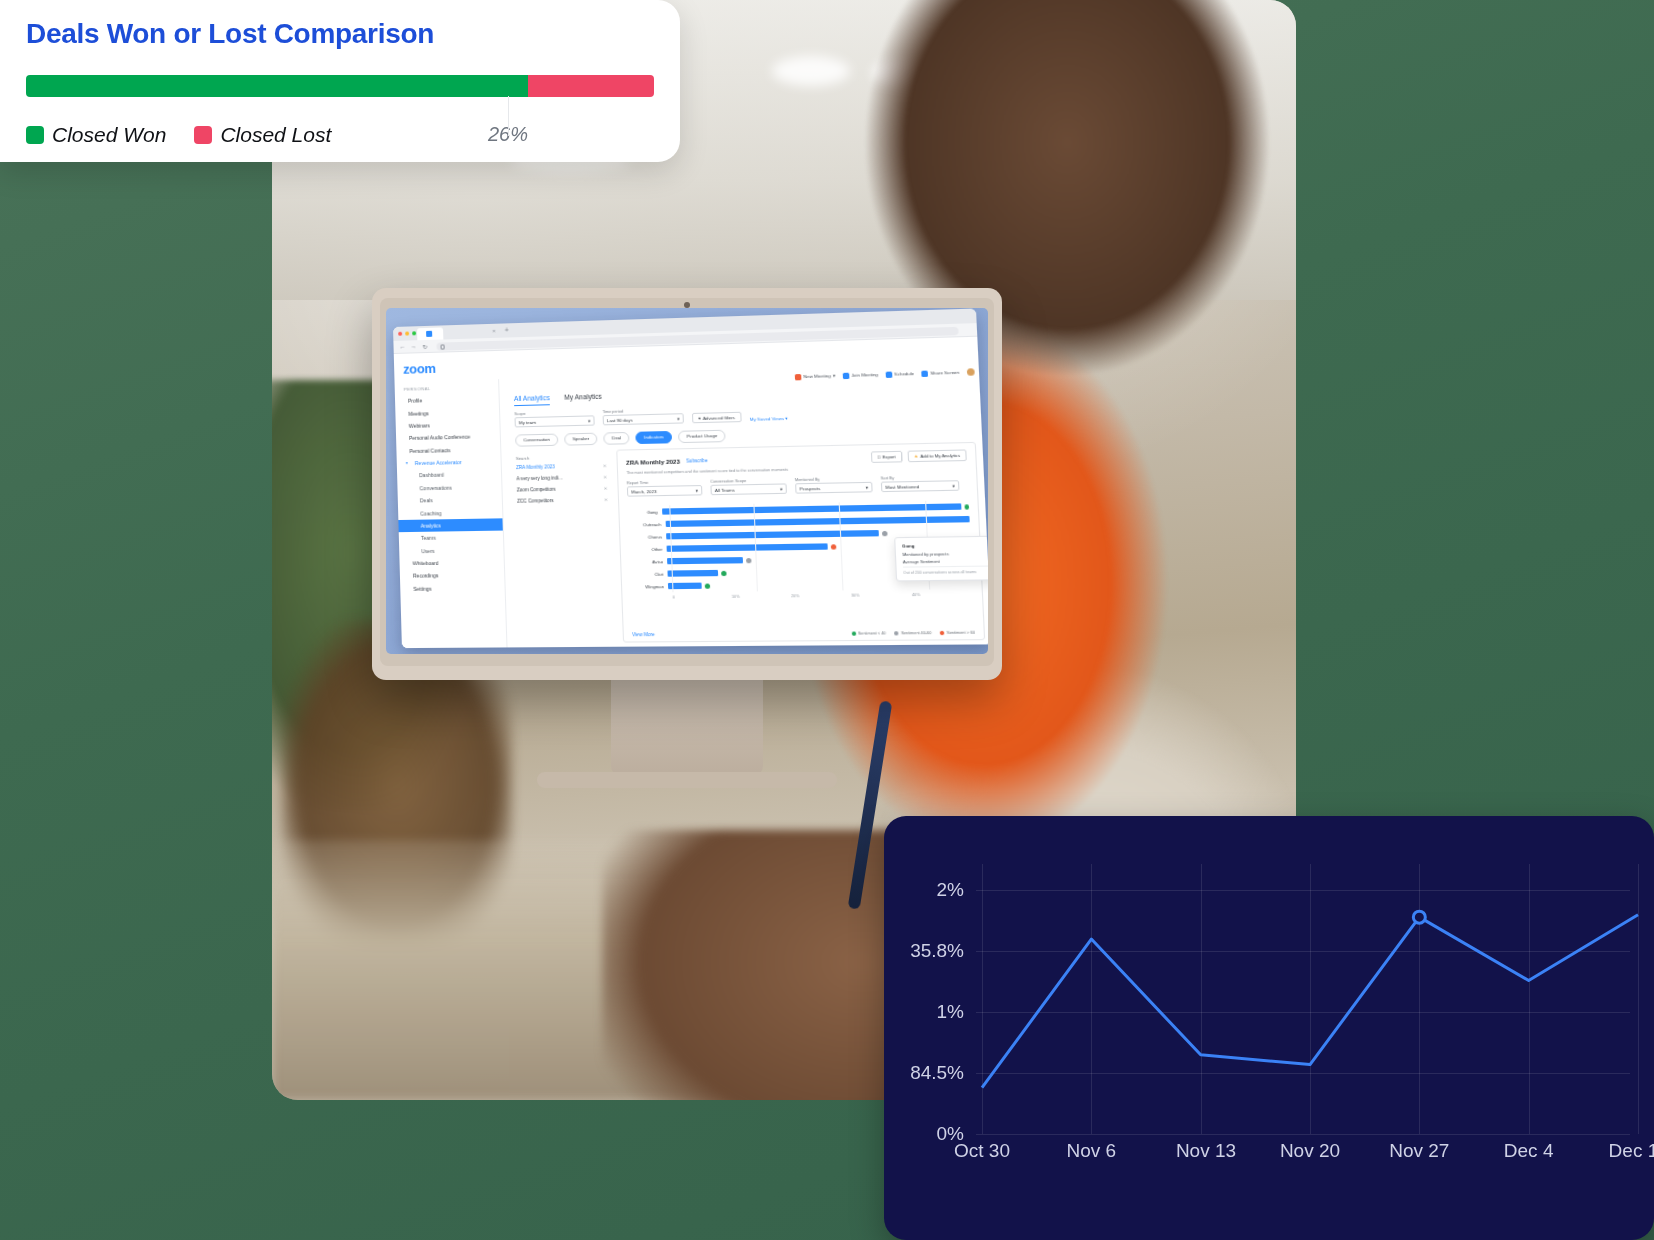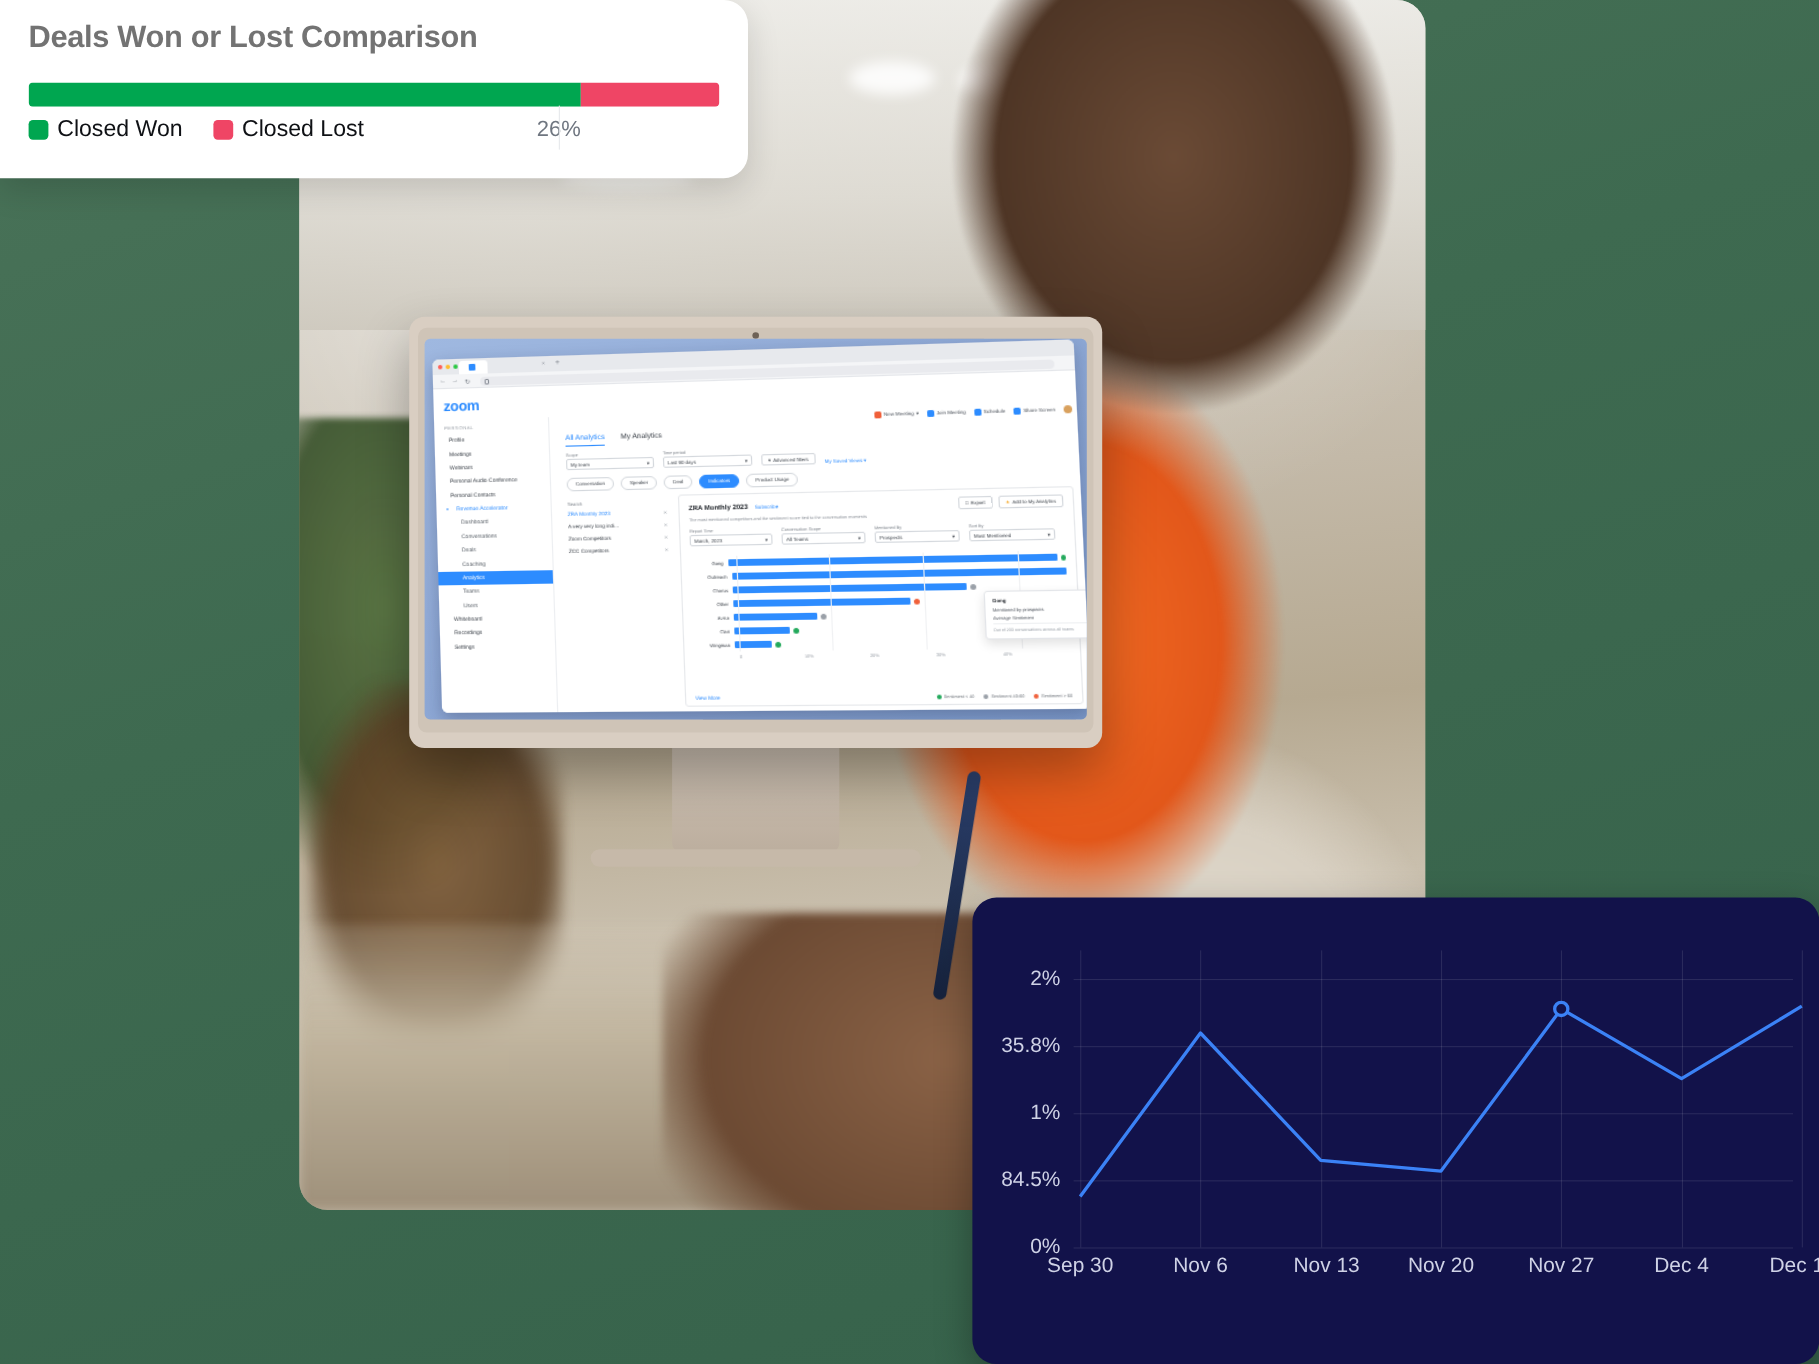--- a/index.html
+++ b/index.html
@@ -162,25 +162,25 @@
   .pfoot { position:absolute; left:8px; right:8px; bottom:4px; display:flex; align-items:center;}
   .vmore{font-size:4.6px;color:#2d8cff;}
   .leg{margin-left:auto;display:flex;gap:8px;}
   .leg span{display:flex;align-items:center;gap:2px;font-size:3.8px;color:#6b7178;}
   .leg i{width:4px;height:4px;border-radius:50%;display:inline-block;}
 
   
   .deals { position:absolute; left:0; top:0; width:680px; height:162px;
     background:#fff; border-radius:0 22px 22px 0;
     box-shadow: 0 10px 30px rgba(0,0,0,.14); padding:18px 26px 0 26px; }
-  .deals h2 { font-size:28px; font-weight:700; color:#737373; letter-spacing:-.3px; }
+  .deals h2 { font-size:28px; font-weight:700; color:#1d4ed8; letter-spacing:-.3px; }
   .dbar { margin-top:25px; height:22px; border-radius:4px; overflow:hidden; display:flex; }
   .dbar .won { background:#00a650; }
   .dbar .lost { background:#ef4565; }
-  .dleg { margin-top:9px; display:flex; align-items:flex-end; }
+  .dleg { margin-top:26px; display:flex; align-items:flex-start;font-style:italic; }
   .dleg .it { display:flex; align-items:center; gap:8px; margin-right:28px; }
   .dleg .sw { width:18px; height:18px; border-radius:4px; }
   .dleg .sw.won{background:#00a650}.dleg .sw.lost{background:#ef4565}
   .dleg .lb { font-size:21px; color:#0f1115; }
   .dpct { font-size:20px; color:#6f7680; position:absolute; left:488px; }
   .dtick { position:absolute; left:508px; top:96px; width:1px; height:40px; background:#e6e8eb;}
 
   
   .cmt { position:absolute; left:8px; top:786px; width:506px; height:140px;
     background:#fff; border-radius:20px; box-shadow:0 10px 28px rgba(0,0,0,.16);
@@ -552,21 +552,21 @@
           <div class="v" style="left: 334px;"></div>
           <div class="v" style="left: 443.333px;"></div>
           <div class="v" style="left: 552.667px;"></div>
           <div class="v" style="left: 662px;"></div>
         </div>
       <svg class="line" id="svgline" width="690" height="272">
           <polyline points="6,223.70909090909092 115.33333333333333,75.0909090909091 224.66666666666666,190.8181818181818 334,200.56363636363636 443.3333333333333,53.16363636363636 552.6666666666667,116.50909090909093 662,50.72727272727275" fill="none" stroke="#3b82f6" stroke-width="3" stroke-linejoin="round"></polyline>
           <circle cx="443.3333333333333" cy="53.16363636363636" r="6" fill="#12124a" stroke="#3b82f6" stroke-width="3"></circle>
         </svg>
       <div class="xlabs" id="xlabs">
-          <div style="left: 6px;">Sep 30</div>
+          <div style="left: 6px;">Oct 30</div>
           <div style="left: 115.333px;">Nov 6</div>
           <div style="left: 230px;">Nov 13</div>
           <div style="left: 334px;">Nov 20</div>
           <div style="left: 443.333px;">Nov 27</div>
           <div style="left: 552.667px;">Dec 4</div>
           <div style="left: 662px;">Dec 11</div>
         </div>
     </div>
   </div>
 

